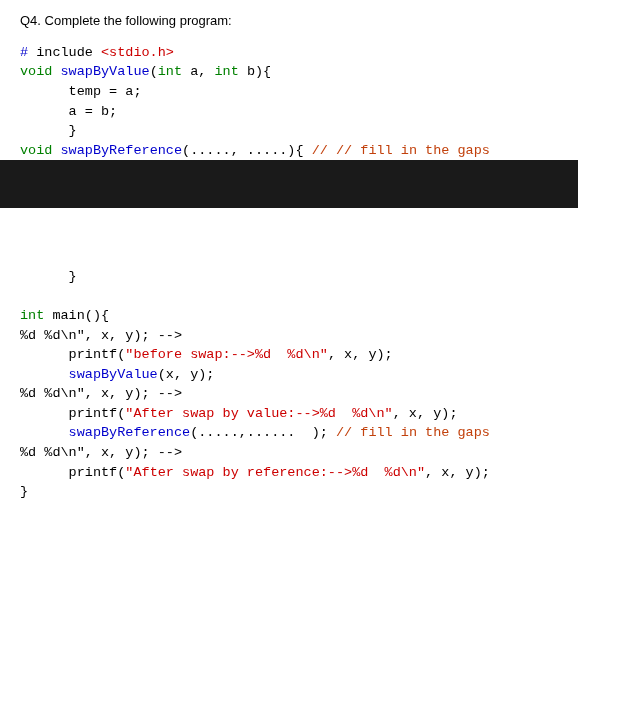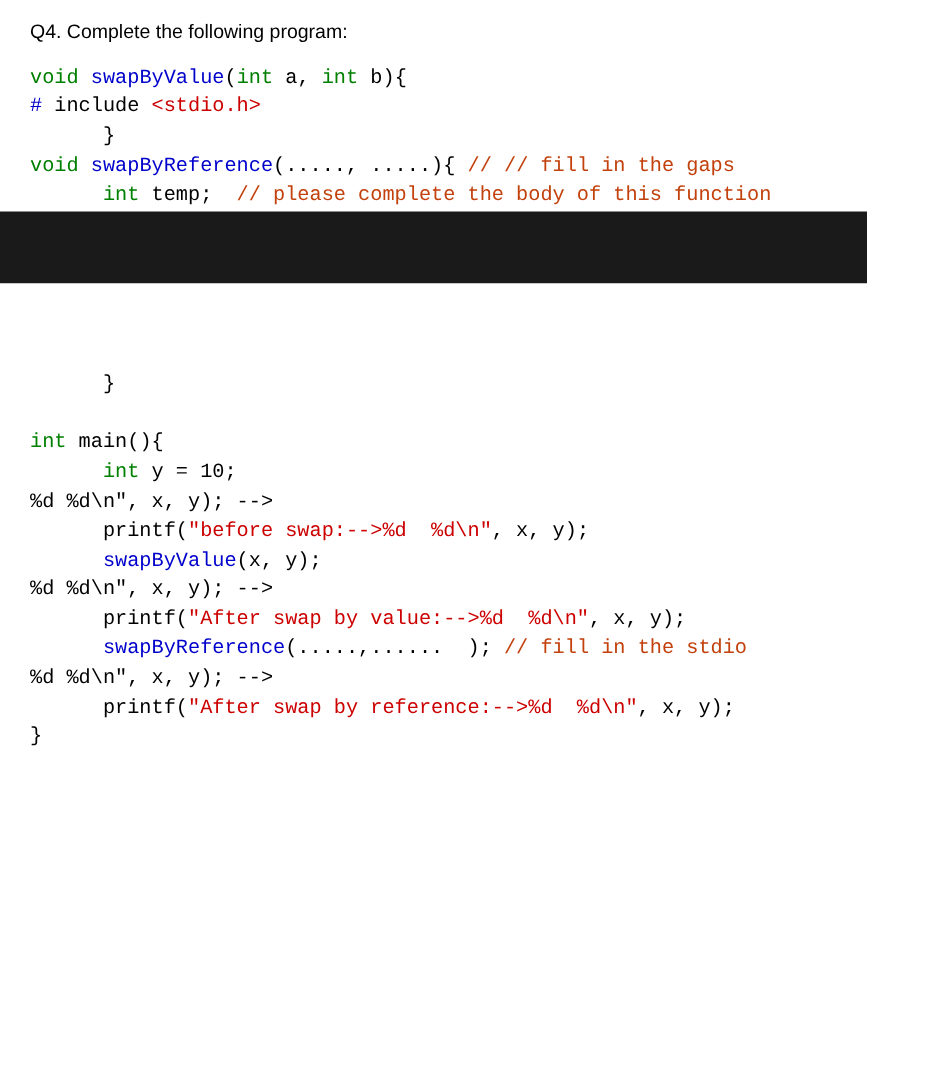--- a/index.html
+++ b/index.html
@@ -60,33 +60,34 @@
   </style>
 </head>
 <body>
 
 <div class="page">
 
   <div class="question-label">Q4. Complete the following program:</div>
 
   <div class="code-block-top">
 
+    <span class="code-line"><span class="kw-blue"># </span><span class="normal">include </span><span class="red">&lt;stdio.h&gt;</span></span>
+
     <span class="code-line"><span class="void-kw">void </span><span class="fn-name">swapByValue</span><span class="normal">(</span><span class="int-kw">int</span><span class="normal"> a, </span><span class="int-kw">int</span><span class="normal"> b){</span></span>
 
-    <span class="code-line"><span class="kw-blue"># </span><span class="normal">include </span><span class="red">&lt;stdio.h&gt;</span></span>
 
+    <span class="code-line"><span class="normal">      temp = a;</span></span>
 
-
+    <span class="code-line"><span class="normal">      a = b;</span></span>
 
 
     <span class="code-line"><span class="normal">      }</span></span>
 
     <span class="code-line"><span class="void-kw">void </span><span class="fn-name">swapByReference</span><span class="normal">(....., .....){</span><span class="comment"> // // fill in the gaps</span></span>
 
-    <span class="code-line"><span class="normal">      </span><span class="int-kw">int</span><span class="normal"> temp;  </span><span class="comment">// please complete the body of this function</span></span>
 
   </div>
 
   <div class="dark-bar"></div>
 
   <div class="code-block-bottom">
 
     
     <span class="code-line">&nbsp;</span>
     <span class="code-line">&nbsp;</span>
@@ -96,33 +97,32 @@
     <span class="code-line"><span class="normal">      }</span></span>
 
     <span class="code-line">&nbsp;</span>
 
     
     <span class="code-line"><span class="int-kw">int</span><span class="normal"> main(){</span></span>
 
     
 
     
-    <span class="code-line"><span class="normal">      </span><span class="int-kw">int</span><span class="normal"> y = 10;</span></span>
 
     %d  %d\n", x, y); --&gt;
     <span class="code-line"><span class="normal">      </span><span class="normal">printf(</span><span class="string-red">"before swap:--&gt;%d  %d\n"</span><span class="normal">, x, y);</span></span>
 
     
     <span class="code-line"><span class="normal">      </span><span class="fn-name">swapByValue</span><span class="normal">(x, y);</span></span>
 
     %d  %d\n", x, y); --&gt;
     <span class="code-line"><span class="normal">      </span><span class="normal">printf(</span><span class="string-red">"After swap by value:--&gt;%d  %d\n"</span><span class="normal">, x, y);</span></span>
 
     
-    <span class="code-line"><span class="normal">      </span><span class="fn-name">swapByReference</span><span class="normal">(.....,......  );</span><span class="comment"> // fill in the stdio</span></span>
+    <span class="code-line"><span class="normal">      </span><span class="fn-name">swapByReference</span><span class="normal">(.....,......  );</span><span class="comment"> // fill in the gaps</span></span>
 
     %d  %d\n", x, y); --&gt;
     <span class="code-line"><span class="normal">      </span><span class="normal">printf(</span><span class="string-red">"After swap by reference:--&gt;%d  %d\n"</span><span class="normal">, x, y);</span></span>
 
     
     <span class="code-line"><span class="normal">}</span></span>
 
   </div>
 
 </div>

